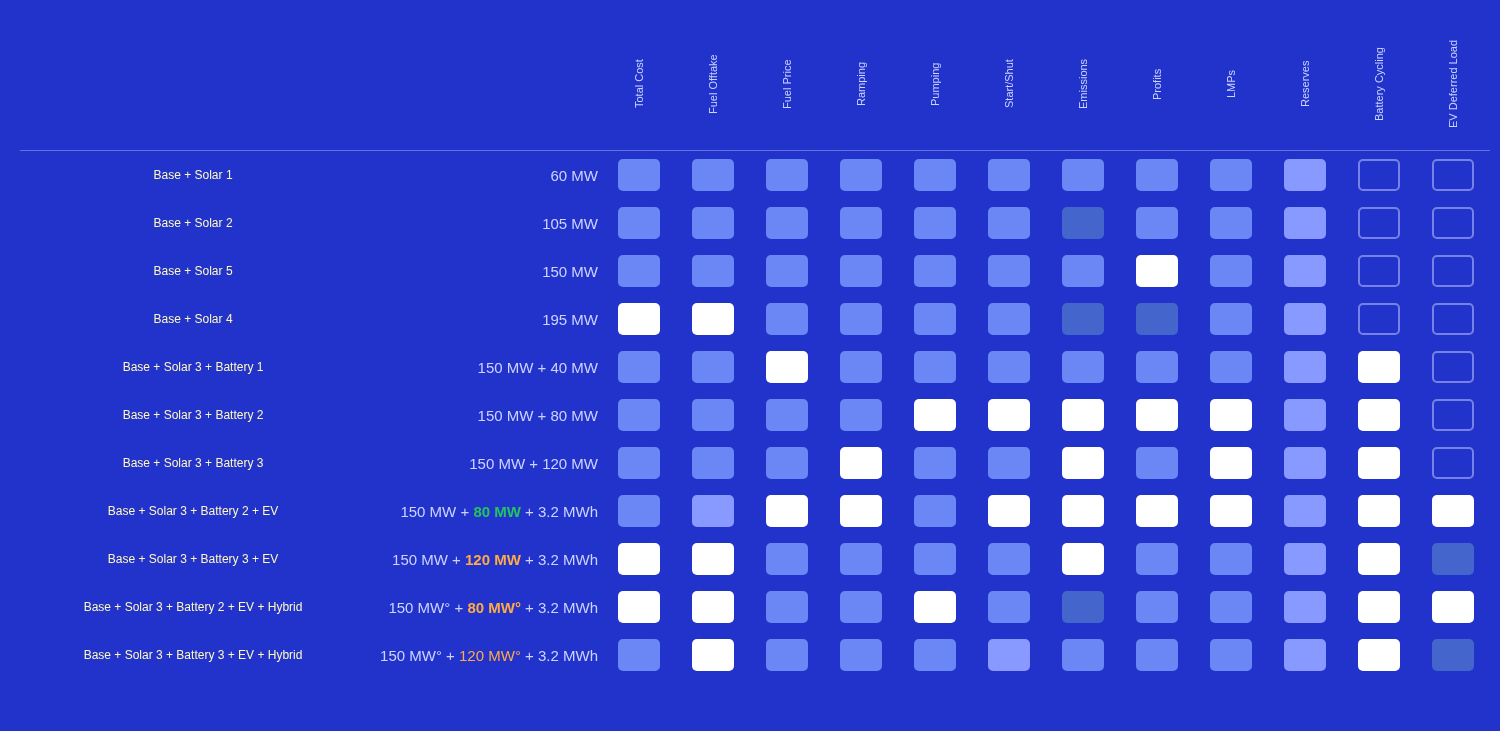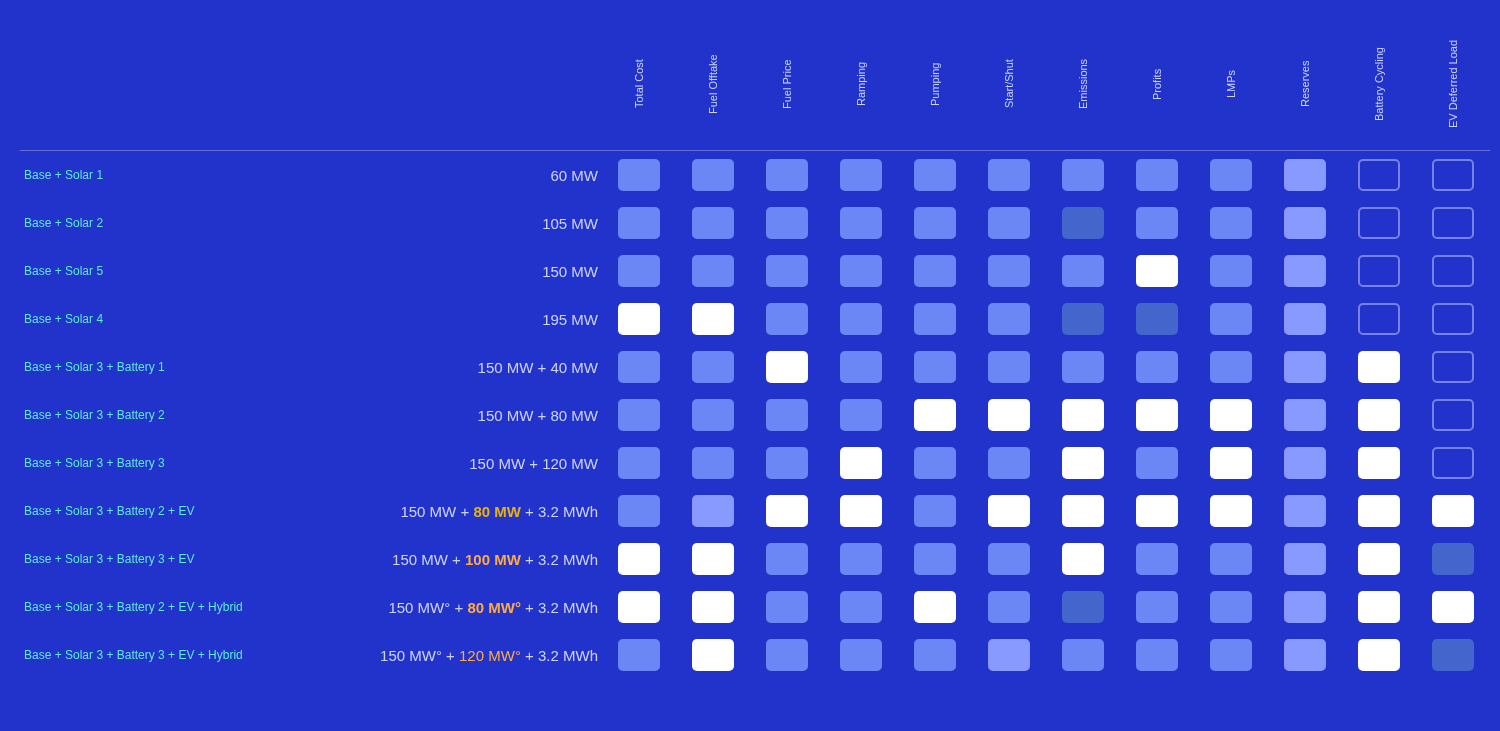--- a/index.html
+++ b/index.html
@@ -61,23 +61,23 @@
       border-top: 1px solid rgba(255,255,255,0.2);
     }
 
     tbody tr td {
       padding: 8px 4px;
       text-align: center;
       vertical-align: middle;
     }
 
     tbody tr td.row-label {
-      text-align: left;
+      text-align: center;
       font-size: 12px;
-      color: #5eead4;
+      color: #fef9c3;
       padding-right: 10px;
       white-space: nowrap;
     }
 
     tbody tr td.row-mw {
       text-align: right;
       font-size: 15px;
       color: #ccd4ff;
       padding-left: 8px;
       white-space: nowrap;
@@ -258,37 +258,37 @@
           <td><span class="cell-box c0"></span></td>
           <td><span class="cell-box c1"></span></td>
           <td><span class="cell-box c0"></span></td>
           <td><span class="cell-box c1"></span></td>
           <td><span class="cell-box c3"></span></td>
           <td><span class="cell-box c1"></span></td>
           <td><span class="cell-box c2"></span></td>
         </tr>
         <tr>
           <td class="row-label">Base + Solar 3 + Battery 2 + EV</td>
-          <td class="row-mw"><span>150 MW + </span><span style="color: #eab308; font-weight: bold;">80 MW</span><span> + 3.2 MWh</span></td>
+          <td class="row-mw"><span>150 MW + </span><span style="color: #22c55e; font-weight: bold;">80 MW</span><span> + 3.2 MWh</span></td>
           <td><span class="cell-box c0"></span></td>
           <td><span class="cell-box c3"></span></td>
           <td><span class="cell-box c1"></span></td>
           <td><span class="cell-box c1"></span></td>
           <td><span class="cell-box c0"></span></td>
           <td><span class="cell-box c1"></span></td>
           <td><span class="cell-box c1"></span></td>
           <td><span class="cell-box c1"></span></td>
           <td><span class="cell-box c1"></span></td>
           <td><span class="cell-box c3"></span></td>
           <td><span class="cell-box c1"></span></td>
           <td><span class="cell-box c1"></span></td>
         </tr>
         <tr>
           <td class="row-label">Base + Solar 3 + Battery 3 + EV</td>
-          <td class="row-mw"><span>150 MW + </span><span style="color: rgb(255, 170, 68); font-weight: bold;">100 MW</span><span> + 3.2 MWh</span></td>
+          <td class="row-mw"><span>150 MW + </span><span style="color: rgb(255, 170, 68); font-weight: bold;">120 MW</span><span> + 3.2 MWh</span></td>
           <td><span class="cell-box c1"></span></td>
           <td><span class="cell-box c1"></span></td>
           <td><span class="cell-box c0"></span></td>
           <td><span class="cell-box c0"></span></td>
           <td><span class="cell-box c0"></span></td>
           <td><span class="cell-box c0"></span></td>
           <td><span class="cell-box c1"></span></td>
           <td><span class="cell-box c0"></span></td>
           <td><span class="cell-box c0"></span></td>
           <td><span class="cell-box c3"></span></td>

